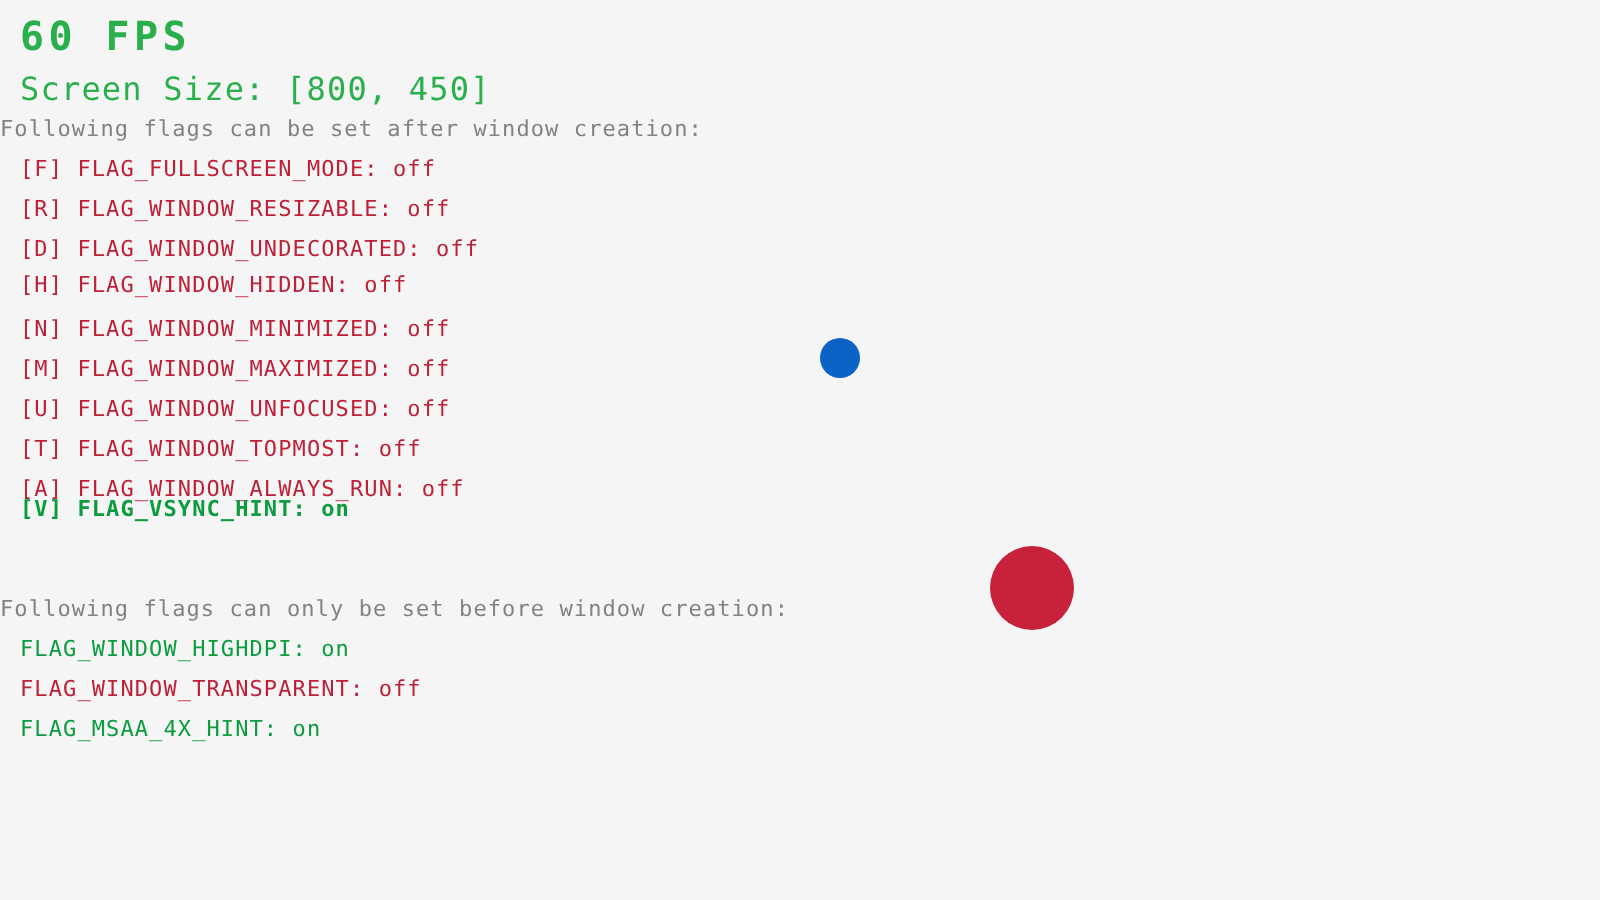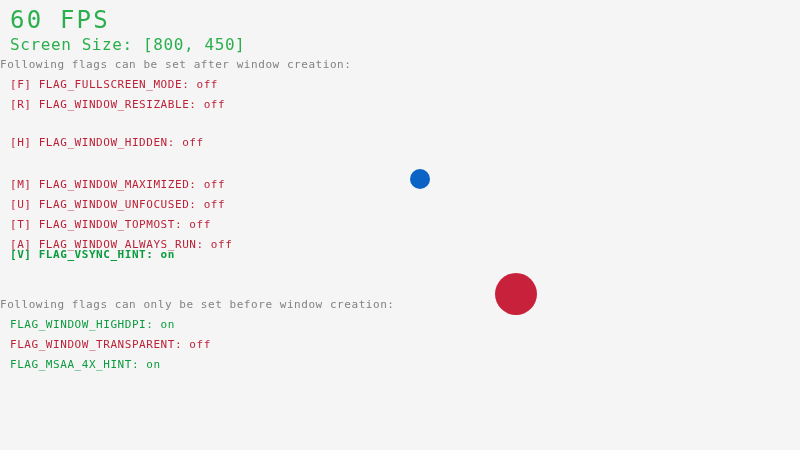--- a/index.html
+++ b/index.html
@@ -19,22 +19,22 @@
   }
   .txt {
     position: absolute;
     white-space: pre;
     letter-spacing: 0px;
     line-height: 1;
   }
   #fps-counter {
     left: 10px;
     top: 8px;
-    font-size: 24px;
-    font-weight: normal;
+    font-size: 20px;
+    font-weight: bold;
     letter-spacing: 2.2px;
     color: #2aaf4d;
   }
   #screen-size {
     left: 10px;
     top: 37px;
     font-size: 16px;
     letter-spacing: 0.6px;
     color: #2aaf4d;
   }
@@ -76,23 +76,25 @@
   <div class="txt" id="fps-counter">60 FPS</div>
 
   <div class="txt" id="screen-size">Screen Size: [800, 450]</div>
 
   <div class="txt section-header" style="top:59px;">Following flags can be set after window creation:</div>
 
   <div class="txt flag-line flag-off" style="top:79px;">[F] FLAG_FULLSCREEN_MODE: off</div>
 
   <div class="txt flag-line flag-off" style="top:99px;">[R] FLAG_WINDOW_RESIZABLE: off</div>
 
+  <div class="txt flag-line flag-off" style="top:119px;">[D] FLAG_WINDOW_UNDECORATED: off</div>
 
   <div class="txt flag-line flag-off" style="top:137px;">[H] FLAG_WINDOW_HIDDEN: off</div>
 
+  <div class="txt flag-line flag-off" style="top:159px;">[N] FLAG_WINDOW_MINIMIZED: off</div>
 
   <div class="txt flag-line flag-off" style="top:179px;">[M] FLAG_WINDOW_MAXIMIZED: off</div>
 
   <div class="txt flag-line flag-off" style="top:199px;">[U] FLAG_WINDOW_UNFOCUSED: off</div>
 
   <div class="txt flag-line flag-off" style="top:219px;">[T] FLAG_WINDOW_TOPMOST: off</div>
 
   <div class="txt flag-line flag-off" style="top:239px;">[A] FLAG_WINDOW_ALWAYS_RUN: off</div>
 
   <div class="txt flag-line flag-on" style="top:249px;font-weight:bold;">[V] FLAG_VSYNC_HINT: on</div>

